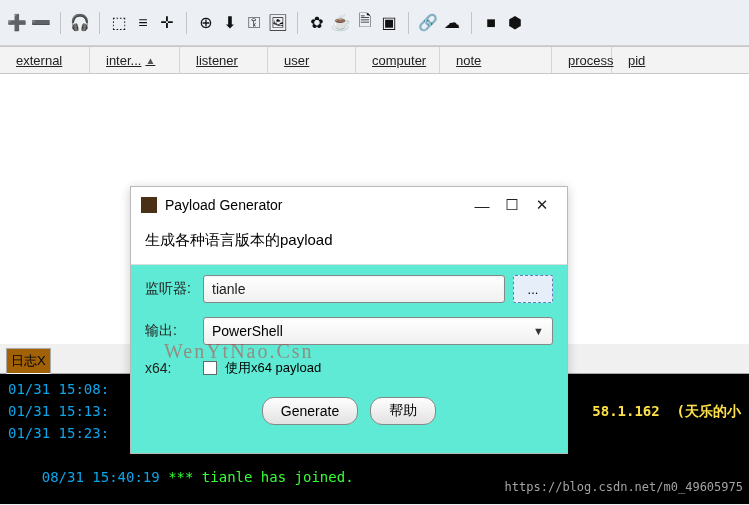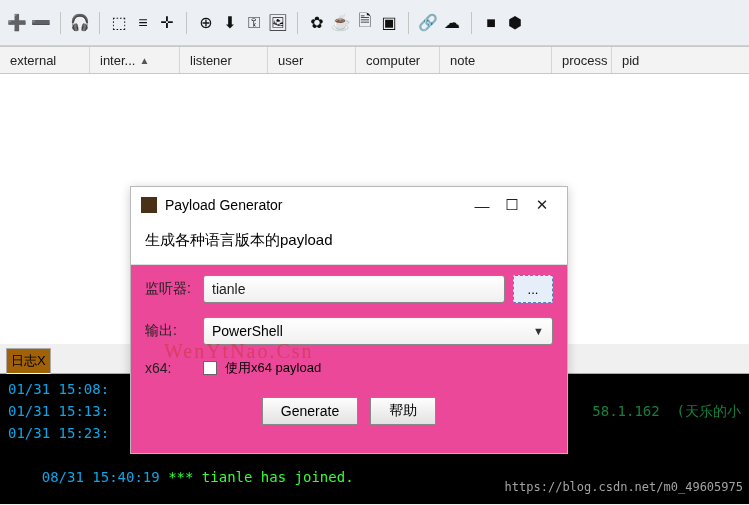--- a/index.html
+++ b/index.html
@@ -32,26 +32,27 @@
     width: 1px; height: 22px; background: #c5c5c5; margin: 0 6px;
   }
   .table-head {
     display: flex;
     background: #f3f3f3;
     border-top: 1px solid #c8c8c8;
     border-bottom: 1px solid #c8c8c8;
     height: 28px;
   }
   .th {
-    padding: 4px 10px;
+    padding: 4px 16px;
     border-right: 1px solid #d5d5d5;
     font-size: 13px;
     color: #222;
     display: flex;
     align-items: center;
+    text-decoration: underline;
   }
   .th-ext { width: 90px;}
   .th-inter { width: 90px;}
   .th-listener{ width: 88px;}
   .th-user{ width: 88px;}
   .th-computer{ width:84px;}
   .th-note{ width:112px;}
   .th-process{ width:60px;}
   .th-pid{ width:80px; border-right:none;}
   .sort-arrow { margin-left:4px;font-size:10px;color:#555;}
@@ -82,40 +83,40 @@
     color: #0f0;
     font-family: Consolas, monospace;
     font-size: 14px;
     padding: 4px 8px;
     height: 130px;
     line-height: 22px;
     position: relative;
   }
   .term-line { white-space: pre; }
   .t-time { color:#0ea5e9; }
-  .t-yellow { color:#15803d;}
+  .t-yellow { color:#fde047;font-weight:bold;}
   .t-green { color:#33ff33;}
   .wm-url { position:absolute; bottom:6px; right:6px; color:#a3a3a3; font-size:12px;}
   .watermark {
     position: absolute;
     top: 340px; left: 164px;
     color: rgba(200,50,50,0.5);
     font-size: 20px;
     letter-spacing: 2px;
     pointer-events: none;
     font-family: serif;
     z-index: 20;
   }
   
   .dialog {
     position: absolute;
     top: 186px; left: 130px;
     width: 438px;
     height: 268px;
-    background: #ec4899;
+    background: #5eead4;
     border: 1px solid #b9b9b9;
     box-shadow: 0 2px 10px rgba(0,0,0,0.2);
     z-index: 10;
     display:flex; flex-direction:column;
   }
   .dlg-title {
     height: 36px;
     display:flex; align-items:center;
     padding: 0 10px;
     background:#fff;
@@ -152,21 +153,21 @@
     background:#e6eef9;
     display:flex;align-items:center;justify-content:center;
     font-size:13px;
     border-radius:2px;
     cursor:pointer;
   }
   .chk { width:14px;height:14px;border:1px solid #666;background:#fff;}
   .btnrow{ display:flex; justify-content:center; gap:12px; padding-top:6px;}
   .btn {
     height:28px; padding:0 18px;
-    border:1px solid #888; border-radius:0;
+    border:1px solid #888; border-radius:12px;
     background: linear-gradient(#fefefe,#e2e2e2);
     font-size:14px; cursor:pointer;
     display:flex;align-items:center;
   }
 </style>
 </head>
 <body>
 
 <div class="toolbar">
   <span class="ticon">➕</span>

